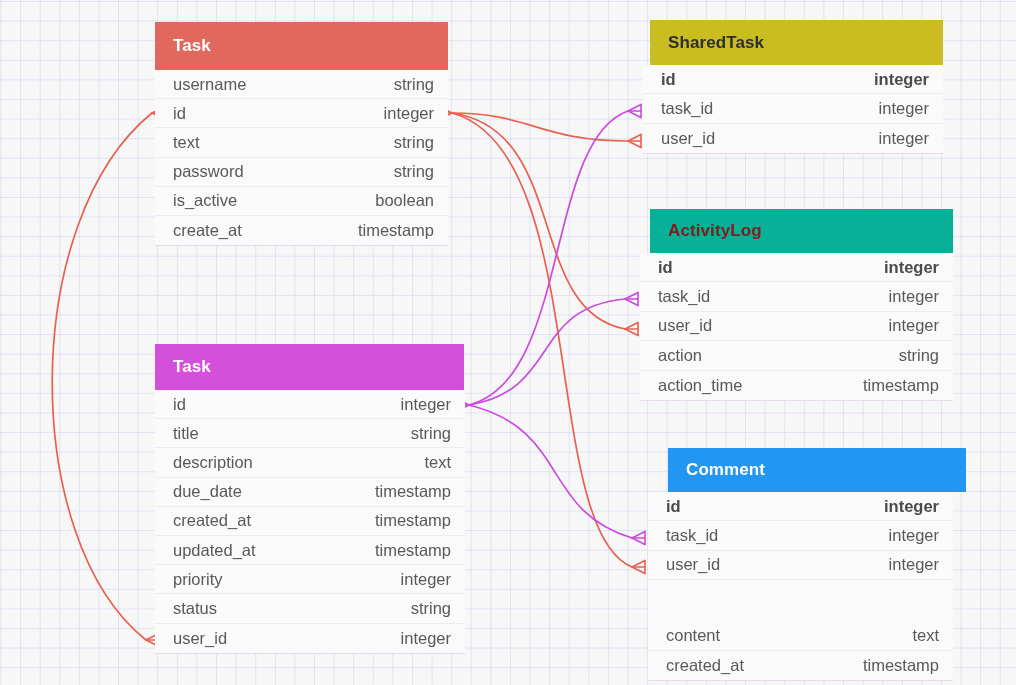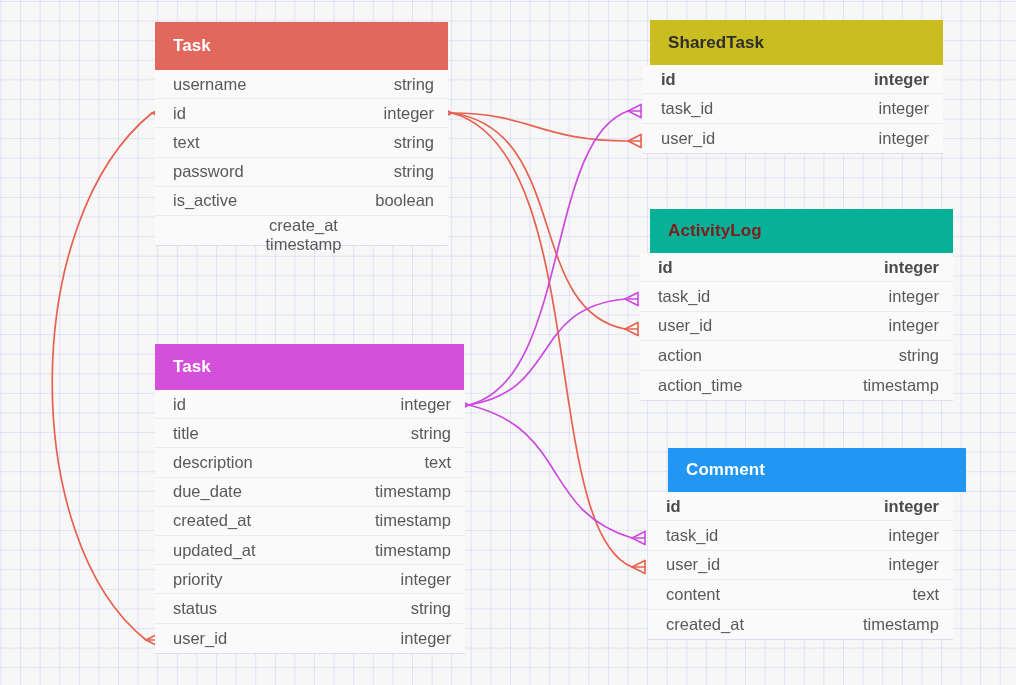--- a/index.html
+++ b/index.html
@@ -181,21 +181,21 @@
             <span class="field-type">string</span>
           </div>
           <div class="field-row" style="height: 29.2px;">
             <span class="field-name">password</span>
             <span class="field-type">string</span>
           </div>
           <div class="field-row" style="height: 29.2px;">
             <span class="field-name">is_active</span>
             <span class="field-type">boolean</span>
           </div>
-          <div class="field-row" style="height: 29.2px; flex-direction: column;">
+          <div class="field-row" style="height: 29.2px;">
             <span class="field-name">create_at</span>
             <span class="field-type">timestamp</span>
           </div>
         </div>
       </div>
       <div class="entity" style="left: 643px; top: 20px; width: 300px;">
         <div class="entity-header" style="background: rgb(201, 189, 34); color: rgb(46, 46, 46); height: 45px; width: 293px; margin-left: 7px;">SharedTask</div>
         <div class="entity-body">
           <div class="field-row pk" style="height: 29.4px;">
             <span class="field-name">id</span>
@@ -244,21 +244,21 @@
             <span class="field-type">integer</span>
           </div>
           <div class="field-row" style="height: 29.4px;">
             <span class="field-name">task_id</span>
             <span class="field-type">integer</span>
           </div>
           <div class="field-row" style="height: 29.4px;">
             <span class="field-name">user_id</span>
             <span class="field-type">integer</span>
           </div>
-          <div class="field-row" style="height: 29.4px;">
+          <div class="field-row" style="height: 29.4px; margin-top: 41px;">
             <span class="field-name">content</span>
             <span class="field-type">text</span>
           </div>
           <div class="field-row" style="height: 29.4px;">
             <span class="field-name">created_at</span>
             <span class="field-type">timestamp</span>
           </div>
         </div>
       </div>
       <div class="entity" style="left: 155px; top: 344px; width: 310px;">

